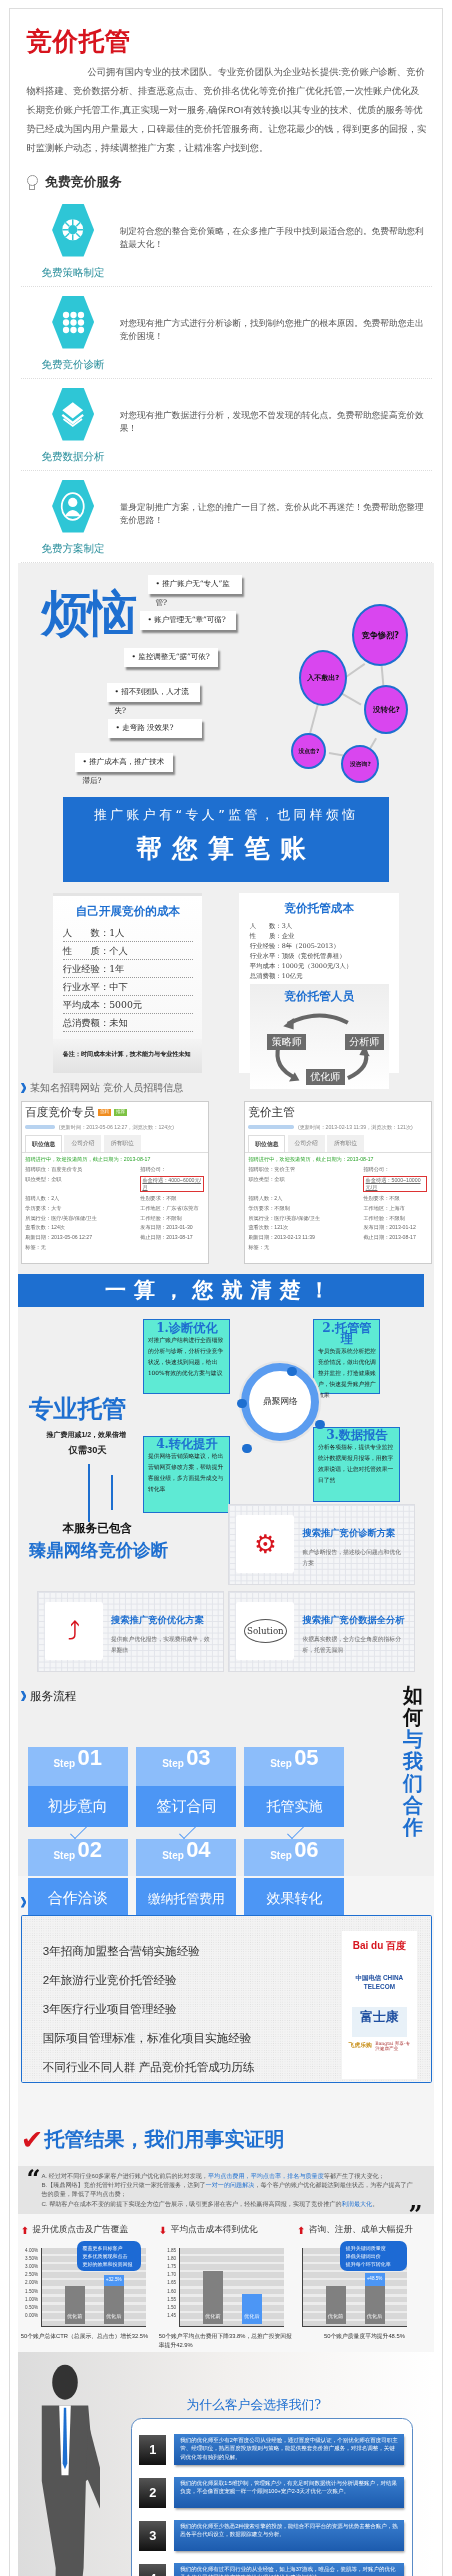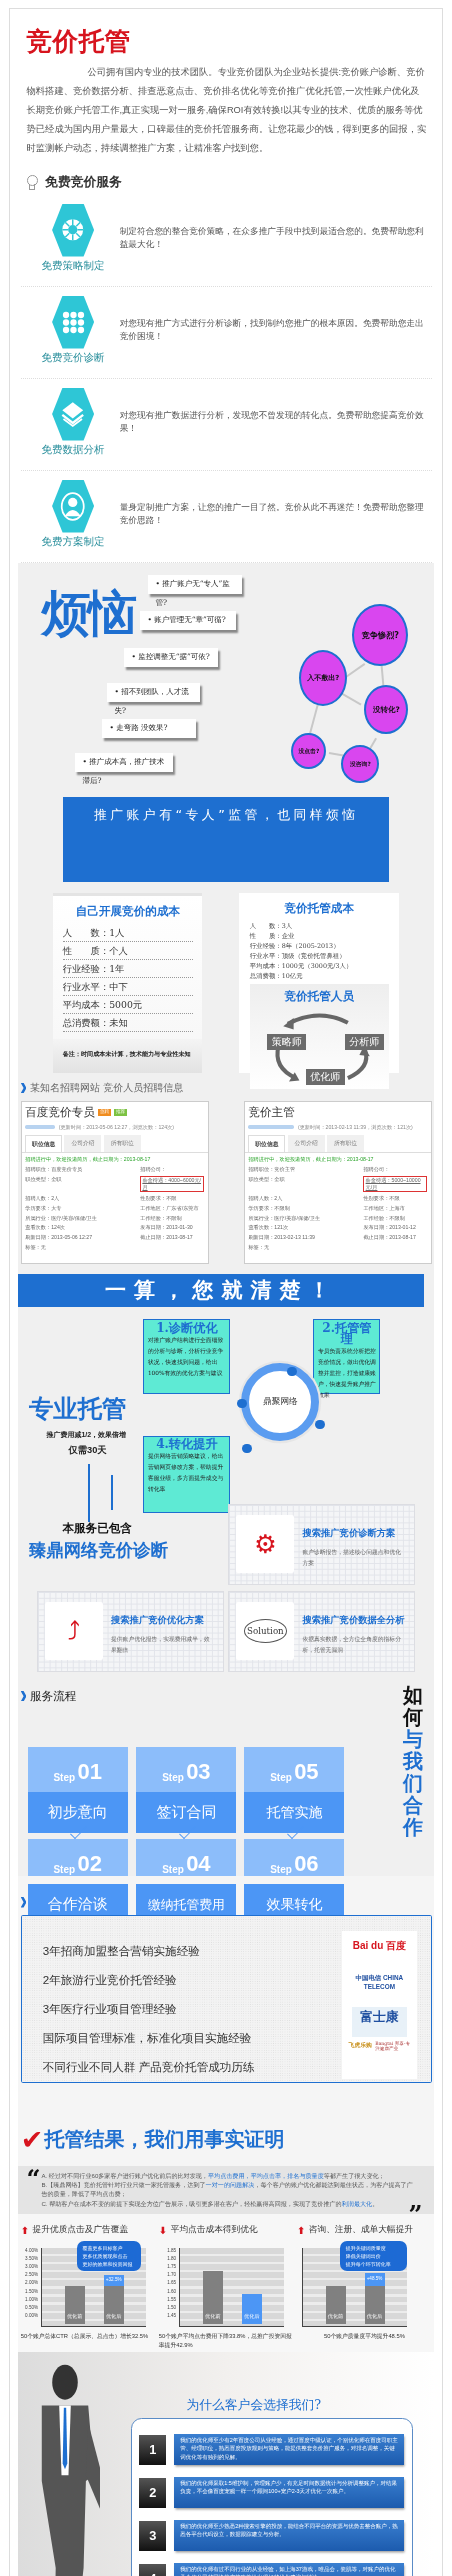--- a/index.html
+++ b/index.html
@@ -7,21 +7,21 @@
 .page{position:relative;margin:8.1px 9.3px 0 9.3px;border:0.6px solid #ddd;border-bottom:none;width:434px;padding:0 8.1px 0 8.1px}
 .title{font-family:"DejaVu Sans",sans-serif;font-weight:bold;color:#d7141e;font-size:25.5px;margin:15px 0 3.5px 8.1px;letter-spacing:0.6px}
 .intro{font-size:9.3px;line-height:19px;color:#555;padding:0 5.8px 0 8.1px;text-indent:61px}
 .sec-h{display:flex;align-items:center;margin:16.3px 0 4.6px 8.1px;font-size:12.8px;font-weight:bold;color:#333}
 .bulb{width:10.5px;height:14px;margin-right:8.1px;position:relative}
 .bulb:before{content:"";position:absolute;left:0.6px;top:0;width:8.7px;height:8.7px;border:0.9px solid #999;border-radius:50%}
 .bulb:after{content:"";position:absolute;left:2.9px;top:8.7px;width:4.1px;height:4.6px;border:0.9px solid #999;border-top:none}
 .svc{display:flex;align-items:flex-start;padding:8.1px 0 4.6px 17.4px;border-bottom:0.6px dotted #ddd;height:92px;margin:0 2.3px}
 .svc-ico{width:70px;text-align:center}
 .hex{width:42px;height:53px;margin:0 auto;position:relative;background:#2ec6d6;clip-path:polygon(25% 0,75% 0,100% 50%,75% 100%,25% 100%,0 50%);display:flex;align-items:center;justify-content:center;color:#fff;font-size:17.4px}
-.svc-label{color:#2a8f9c;font-size:10.5px;margin-top:2px}
+.svc-label{color:#2a8f9c;font-size:10.5px;margin-top:9px}
 .svc-desc{font-size:8.7px;line-height:13.4px;color:#555;padding:21px 5.8px 0 11.6px;flex:1}
 .gray{background:#f0f0f0;margin:0 0 0 0;position:relative}
 .worry{height:221px;position:relative}
 .worry-title{position:absolute;left:23px;top:17.4px;font-size:49px;font-weight:bold;color:#1e6fd0;font-family:"DejaVu Sans",sans-serif;letter-spacing:-2.3px}
 .qbox{position:absolute;background:#fff;box-shadow:1.7px 2.9px 1.7px #888;font-family:"DejaVu Serif",serif;font-size:7.5px;color:#222;height:18.6px;line-height:18.6px;padding:0 7px}
 .bubble{position:absolute;border:2.9px solid #1e6fd0;border-radius:50%;background:#d946ef;display:flex;align-items:center;justify-content:center;font-weight:bold;color:#111;font-family:"DejaVu Sans",sans-serif}
 .net-line{position:absolute;background:#c8c8c8;height:2.3px;transform-origin:0 50%}
 .banner{background:#1e6fd0;color:#fff;text-align:center;margin:0 auto}
 .costs{display:flex;justify-content:space-between;padding:10.5px 35px 0 35px}
 .cost-l{width:149px;background:linear-gradient(#fff,#f6f6f6);border-top:3.5px solid #e4e4e4;padding:7px 9.3px 0 9.3px;height:180px;position:relative}
@@ -50,21 +50,21 @@
 .box-step h4{color:#1e6fd0;font-size:12.2px;text-align:center;font-weight:bold;margin-bottom:1.2px}
 .ring{position:absolute;width:78px;height:78px;border-radius:50%;border:8.1px solid #5a9cf0;background:#fff;display:flex;align-items:center;justify-content:center;font-family:"DejaVu Serif",serif;font-size:8.7px;color:#333;box-shadow:0 0 0 2.3px #e6e6e6}
 .dot{position:absolute;width:9.3px;height:9.3px;border-radius:50%;background:#1e6fd0}
 .incl{height:192px;position:relative}
 .grid-card{position:absolute;border:1.2px solid #dcdde2;background:#f4f5f7;background-image:linear-gradient(#e2e4ea 0.6px,transparent 0.6px),linear-gradient(90deg,#e2e4ea 0.6px,transparent 0.6px);background-size:5.8px 5.8px;padding:10.5px 7px}
 .gc-img{position:absolute;left:7px;top:10.5px;width:58px;height:58px;background:#fff;border-radius:2.3px;display:flex;align-items:center;justify-content:center}
 .gc-h{position:absolute;left:73px;top:22px;font-family:"DejaVu Serif",serif;font-size:9.3px;color:#1e6fd0;font-weight:bold}
 .gc-d{position:absolute;left:73px;top:42px;width:102px;font-family:"DejaVu Serif",serif;font-size:5.8px;line-height:11px;color:#666}
 .flow{height:209px;position:relative}
 .step{position:absolute;width:100px;height:80px;background:#8cbdfa}
-.step-top{height:45px;display:flex;align-items:flex-end;justify-content:center;color:#fff;font-weight:bold;padding-bottom:9px}
+.step-top{height:39px;display:flex;align-items:flex-end;justify-content:center;color:#fff;font-weight:bold;padding-bottom:17px}
 .step-top small{font-size:10px;margin-right:2.3px}
 .step-top b{font-size:22px;line-height:22px}
 .step-bot{height:41px;background:#4c96f5;color:#fff;font-size:15px;text-align:center;line-height:41px;font-family:"DejaVu Serif",serif}
 .step-arrow{position:absolute;width:17.4px;height:7px;border-left:1.7px solid #4c96f5;border-bottom:1.7px solid #4c96f5;transform:rotate(-45deg)}
 .vtext{position:absolute;right:8.1px;top:17.4px;width:23px;font-size:20px;line-height:22px;font-weight:bold;font-family:"DejaVu Sans",sans-serif}
 .team{padding:0 2.3px 17.4px 2.3px}
 .team-box{border:1.2px solid #1e6fd0;border-radius:1.7px;background:#f3f3f3;background-image:radial-gradient(#ddd 0.6px,transparent 0.6px);background-size:2.3px 2.3px;height:168px;position:relative;padding:20px 0 0 21px}
 .team-item{font-size:11.6px;color:#333;height:29px;line-height:29px}
 .logos{position:absolute;right:14px;top:15px;width:75px;height:148px;background:#fff;display:flex;flex-direction:column;align-items:center;padding-top:8.1px}
 .result-h{display:flex;align-items:center;font-family:"DejaVu Sans",sans-serif;font-size:20px;font-weight:bold;color:#1e6fd0;padding:23px 0 11.6px 2.3px}
@@ -174,39 +174,40 @@
   </div>
 
   <div class="gray">
 
     <div class="worry">
       <div class="worry-title">烦恼</div>
       <div class="qbox" style="left:130px;top:11.6px;width:94px">• 推广账户无“专人”监管?</div>
       <div class="qbox" style="left:122px;top:48px;width:96px">• 账户管理无“章”可循?</div>
       <div class="qbox" style="left:106px;top:85px;width:94px">• 监控调整无“据”可依?</div>
       <div class="qbox" style="left:89px;top:120px;width:93px">• 招不到团队，人才流失?</div>
-      <div class="qbox" style="left:84px;top:156px;width:94px">• 走弯路  没效果?</div>
+      <div class="qbox" style="left:90px;top:156px;width:94px">• 走弯路  没效果?</div>
       <div class="qbox" style="left:57px;top:190px;width:98px">• 推广成本高，推广技术滞后?</div>
 
       <div class="net-line" style="left:328px;top:113px;width:23px;transform:rotate(-35deg)"></div>
       <div class="net-line" style="left:363px;top:96px;width:35px;transform:rotate(85deg)"></div>
       <div class="net-line" style="left:323px;top:129px;width:23px;transform:rotate(30deg)"></div>
       <div class="net-line" style="left:300px;top:139px;width:35px;transform:rotate(105deg)"></div>
       <div class="net-line" style="left:311px;top:189px;width:18.6px;transform:rotate(10deg)"></div>
       <div class="net-line" style="left:358px;top:174px;width:14px;transform:rotate(120deg)"></div>
 
       <div class="bubble" style="left:334px;top:41px;width:56px;height:62px;font-size:8.1px">竞争惨烈?</div>
       <div class="bubble" style="left:281px;top:87px;width:48px;height:56px;font-size:7px">入不敷出?</div>
       <div class="bubble" style="left:346px;top:122px;width:44px;height:49px;font-size:7.5px">没转化?</div>
       <div class="bubble" style="left:273px;top:170px;width:35px;height:36px;font-size:5.8px">没点击?</div>
       <div class="bubble" style="left:323px;top:182px;width:38px;height:38px;font-size:5.8px">没咨询?</div>
     </div>
 
     <div class="banner" style="width:326px;height:85px;margin-top:12.8px;padding-top:9.3px">
       <div style="font-size:12.8px;letter-spacing:3.5px;font-family:'DejaVu Sans',sans-serif">推广账户有“专人”监管，也同样烦恼</div>
+      <div style="font-size:25.5px;letter-spacing:10.5px;font-weight:bold;margin-top:7px;font-family:'DejaVu Sans',sans-serif">帮您算笔账</div>
     </div>
 
     <div class="costs">
       <div class="cost-l">
         <div class="cost-h">自己开展竞价的成本</div>
         <div class="cost-row">人　　数：1人</div>
         <div class="cost-row">性　　质：个人</div>
         <div class="cost-row">行业经验：1年</div>
         <div class="cost-row">行业水平：中下</div>
         <div class="cost-row">平均成本：5000元</div>
@@ -317,20 +318,24 @@
       <div style="position:absolute;left:70px;top:157px;width:1.2px;height:58px;background:#1e6fd0"></div>
 
       <div class="box-step" style="left:125px;top:12.8px;width:87px;height:75px">
         <h4>1.诊断优化</h4>
         <div>对推广账户结构进行全面细致的分析与诊断，分析行业竞争状况，快速找到问题，给出100%有效的优化方案与建议</div>
       </div>
       <div class="box-step" style="left:295px;top:12.8px;width:67px;height:75px">
         <h4>2.托管管理</h4>
         <div>专员负责系统分析把控竞价情况，做出优化调整并监控，打造健康账户，快速提升账户推广效果</div>
       </div>
+      <div class="box-step" style="left:295px;top:120px;width:87px;height:75px">
+        <h4>3.数据报告</h4>
+        <div>分析各项指标，提供专业监控统计数据周报月报等，用数字效果说话，让您对托管效果一目了然</div>
+      </div>
       <div class="box-step" style="left:125px;top:129px;width:87px;height:77px">
         <h4>4.转化提升</h4>
         <div>提供网络营销策略建议，给出营销网页修改方案，帮助提升客服业绩，多方面提升成交与转化率</div>
       </div>
       <div class="ring" style="left:223px;top:56px">鼎聚网络</div>
       <div class="dot" style="left:219px;top:92px"></div>
       <div class="dot" style="left:269px;top:60px"></div>
       <div class="dot" style="left:297px;top:113px"></div>
       <div class="dot" style="left:224px;top:137px"></div>
     </div>

